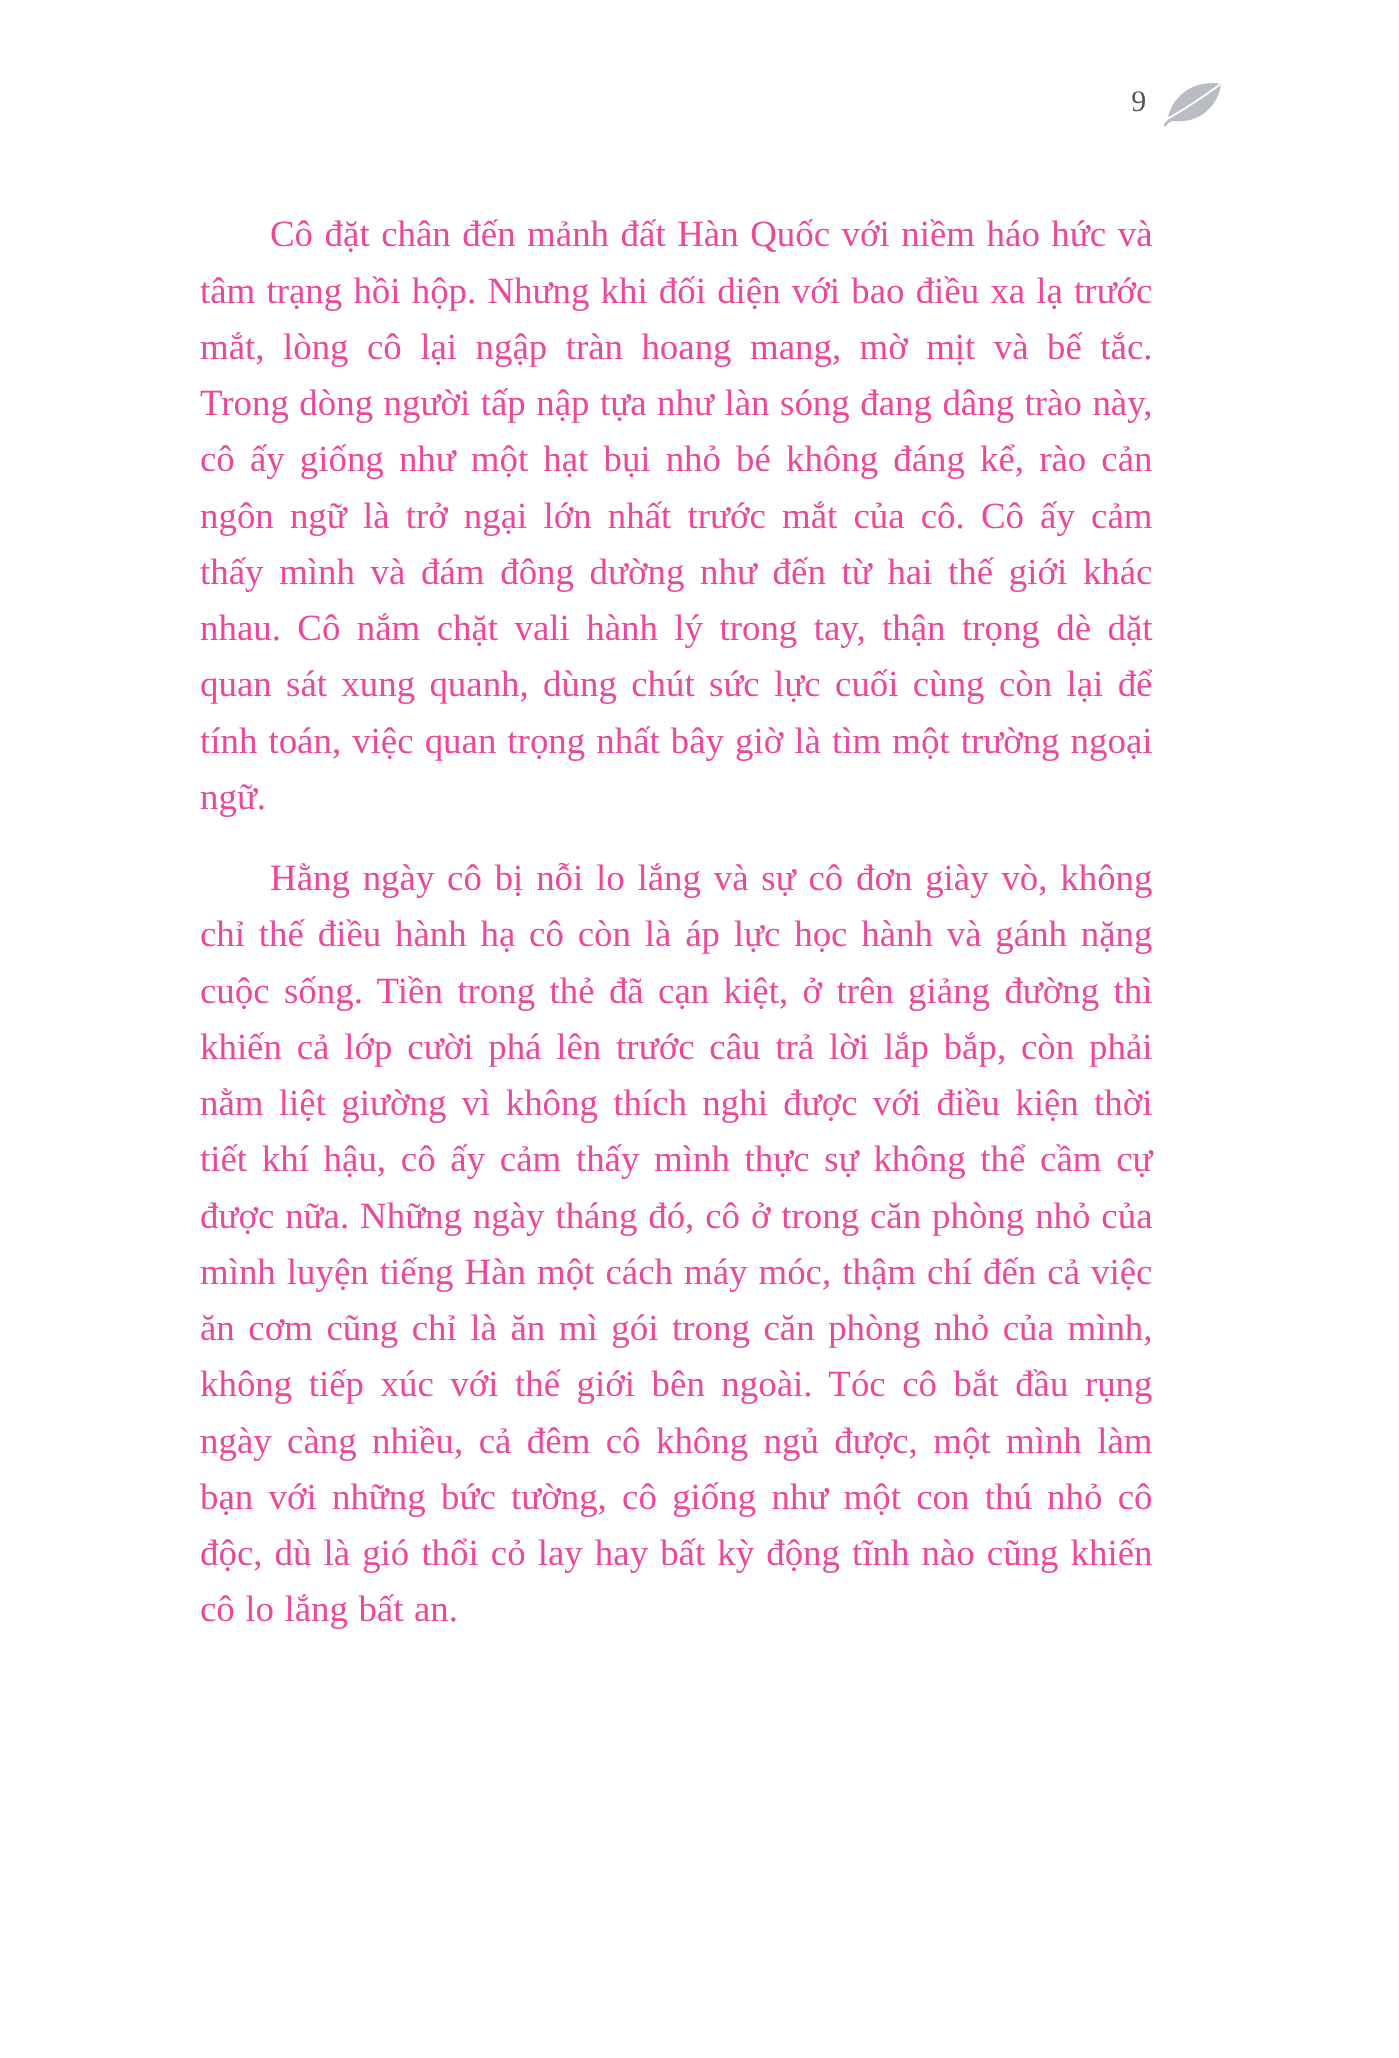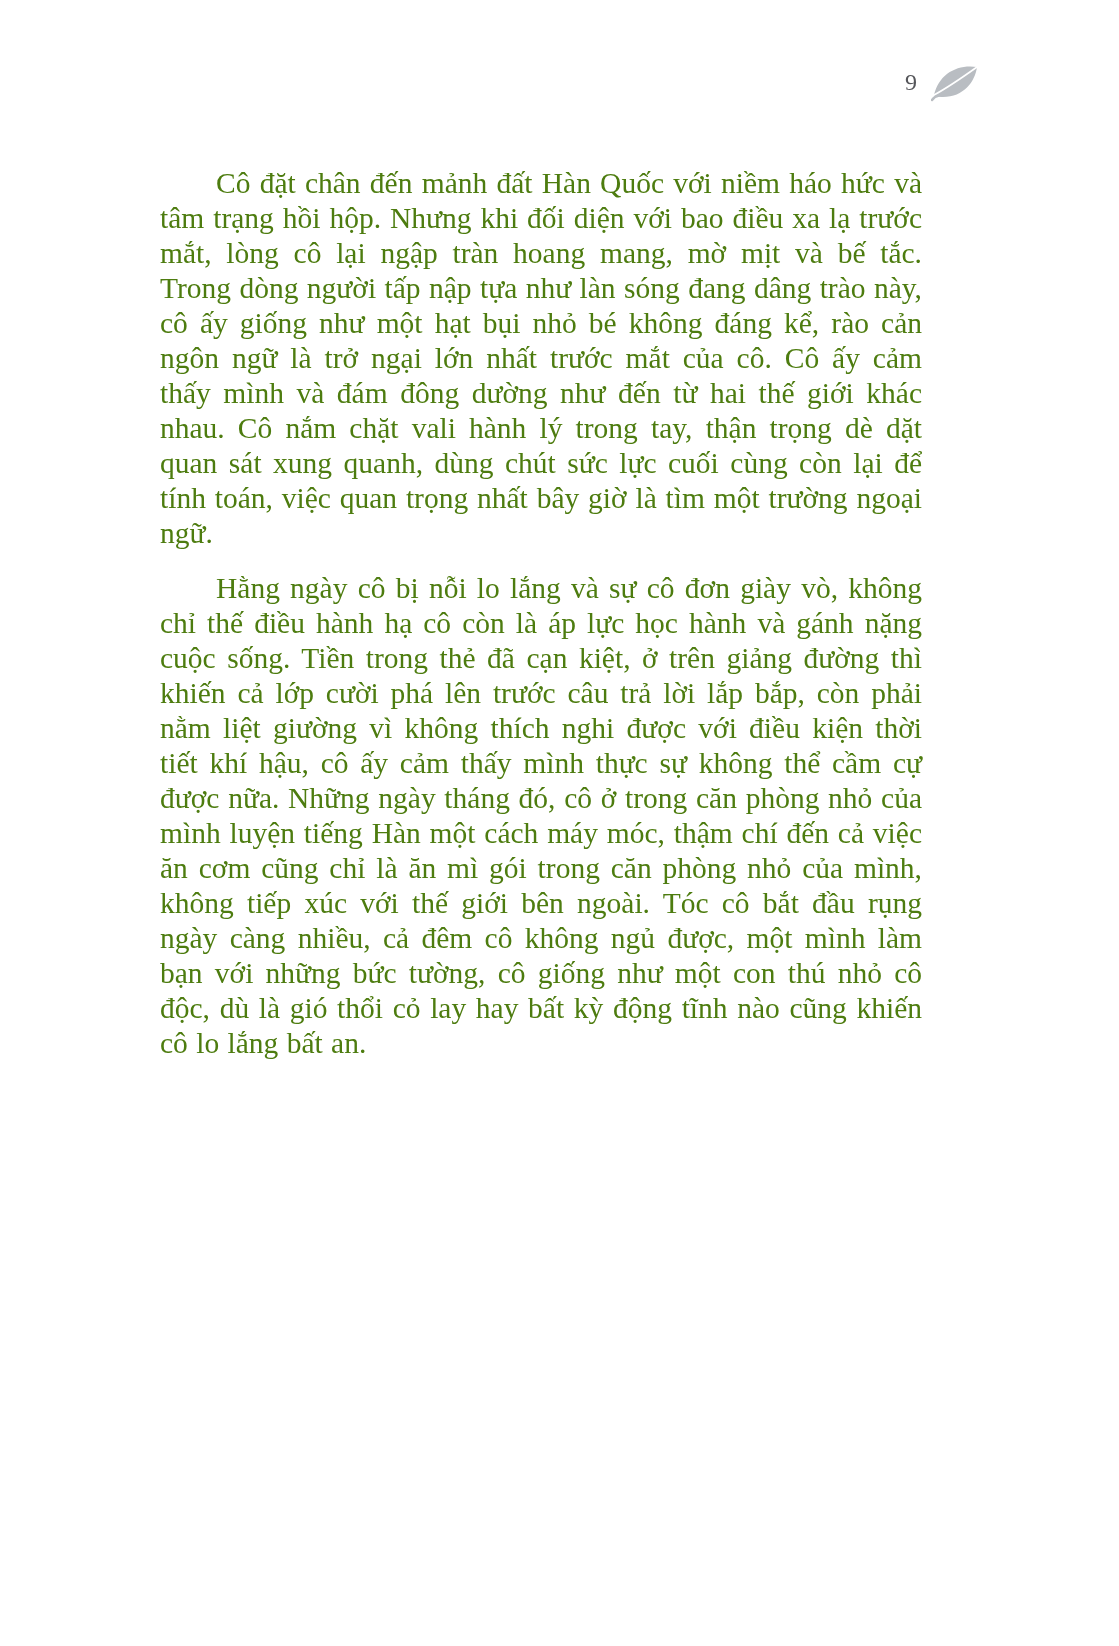--- a/index.html
+++ b/index.html
@@ -37,24 +37,24 @@
   }
   .text-block {
     position: absolute;
     left: 160px;
     top: 166px;
     width: 762px;
   }
   .text-block p {
     margin: 0 0 20px 0;
     font-size: 29.5px;
-    line-height: 35px;
+    line-height: 45px;
     text-align: justify;
     text-indent: 56px;
-    color: #4d7c0f;
+    color: #ec4899;
     word-spacing: 1px;
   }
 </style>
 </head>
 <body>
 
 <div class="page">
 
   <div class="page-header">
     <span class="page-number">9</span>

